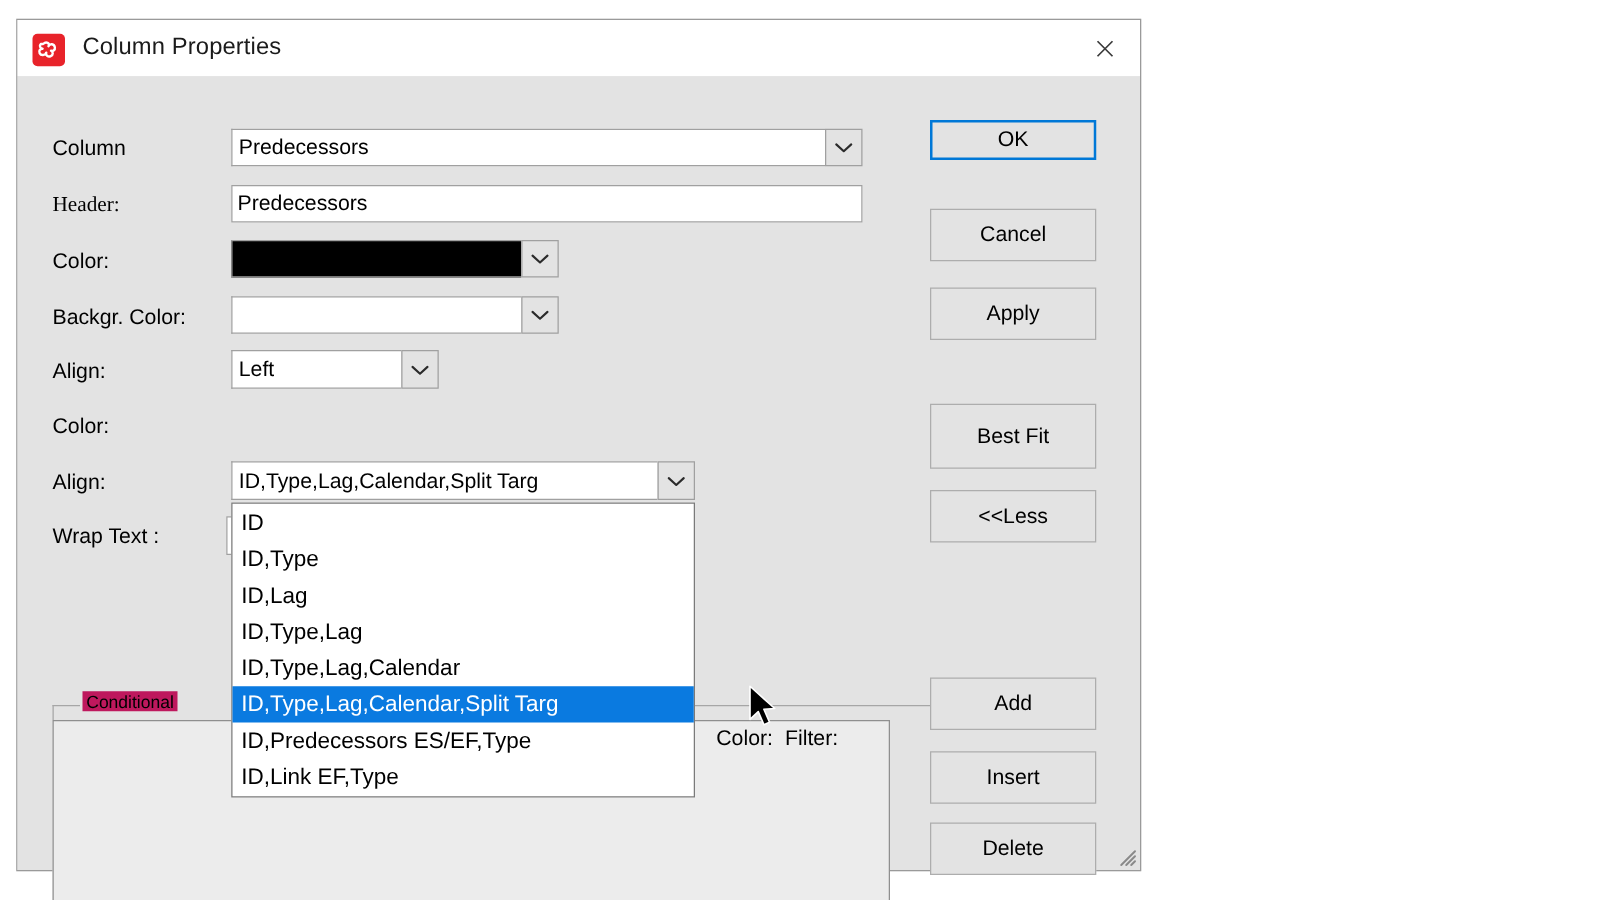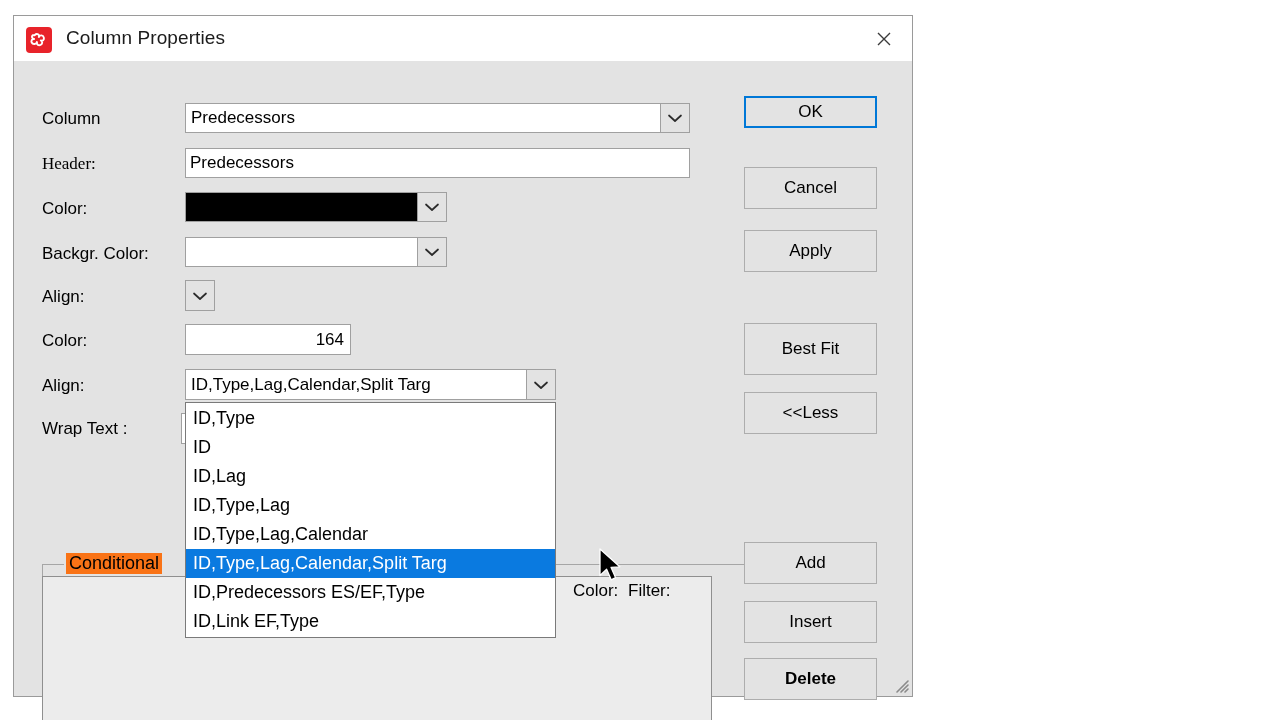--- a/index.html
+++ b/index.html
@@ -158,23 +158,23 @@
     left: 28px;
     top: 503px;
     width: 22px;
     height: 1px;
     background: #a6a6a6;
   }
   #group-label {
     position: absolute;
     left: 52px;
     top: 492px;
-    font-size: 18px;
-    color: #000;
-    background: #f97316;
+    font-size: 14px;
+    color: #000;
+    background: #be185d;
     padding: 0 3px;
     white-space: nowrap;
   }
   #group-line-right {
     position: absolute;
     left: 180px;
     top: 503px;
     width: 680px;
     height: 1px;
     background: #a6a6a6;
@@ -303,29 +303,29 @@
       <div class="combo-field swatch-white"></div>
       <div class="combo-btn">
         <svg class="chev" width="16" height="10" viewBox="0 0 16 10">
           <path d="M2 2.5 L8 8 L14 2.5" stroke="#2b2b2b" stroke-width="1.7" fill="none" stroke-linecap="round" stroke-linejoin="round"></path>
         </svg>
       </div>
     </div>
 
     <div class="form-label" style="left:28px; top:226px;">Align:</div>
     <div class="combo" style="left:171px; top:219px; width:166px; height:31px;">
+      <div class="combo-field">Left</div>
       <div class="combo-btn">
         <svg class="chev" width="16" height="10" viewBox="0 0 16 10">
           <path d="M2 2.5 L8 8 L14 2.5" stroke="#2b2b2b" stroke-width="1.7" fill="none" stroke-linecap="round" stroke-linejoin="round"></path>
         </svg>
       </div>
     </div>
 
     <div class="form-label" style="left:28px; top:270px;">Color:</div>
-    <div class="textbox right" style="left:171px; top:263px; width:166px; height:31px;">164</div>
 
     <div class="form-label" style="left:28px; top:315px;">Align:</div>
     <div class="combo" style="left:171px; top:308px; width:371px; height:31px;">
       <div class="combo-field">ID,Type,Lag,Calendar,Split Targ</div>
       <div class="combo-btn">
         <svg class="chev" width="16" height="10" viewBox="0 0 16 10">
           <path d="M2 2.5 L8 8 L14 2.5" stroke="#2b2b2b" stroke-width="1.7" fill="none" stroke-linecap="round" stroke-linejoin="round"></path>
         </svg>
       </div>
     </div>
@@ -343,25 +343,25 @@
       <div class="cond-header" style="left:585px;">Filter:</div>
     </div>
 
     <div class="btn default" style="left:730px; top:35px; width:133px; height:32px;">OK</div>
     <div class="btn" style="left:730px; top:106px; width:133px; height:42px;">Cancel</div>
     <div class="btn" style="left:730px; top:169px; width:133px; height:42px;">Apply</div>
     <div class="btn" style="left:730px; top:262px; width:133px; height:52px;">Best Fit</div>
     <div class="btn" style="left:730px; top:331px; width:133px; height:42px;">&lt;&lt;Less</div>
     <div class="btn" style="left:730px; top:481px; width:133px; height:42px;">Add</div>
     <div class="btn" style="left:730px; top:540px; width:133px; height:42px;">Insert</div>
-    <div class="btn" style="left:730px; top:597px; width:133px; height:42px;font-weight:bold;">Delete</div>
+    <div class="btn" style="left:730px; top:597px; width:133px; height:42px;">Delete</div>
 
     <div id="dropdown-list">
+      <div class="dd-item">ID</div>
       <div class="dd-item">ID,Type</div>
-      <div class="dd-item">ID</div>
       <div class="dd-item">ID,Lag</div>
       <div class="dd-item">ID,Type,Lag</div>
       <div class="dd-item">ID,Type,Lag,Calendar</div>
       <div class="dd-item selected">ID,Type,Lag,Calendar,Split Targ</div>
       <div class="dd-item">ID,Predecessors ES/EF,Type</div>
       <div class="dd-item">ID,Link EF,Type</div>
     </div>
 
     <div id="resize-grip">
       <svg width="16" height="16" viewBox="0 0 16 16">

